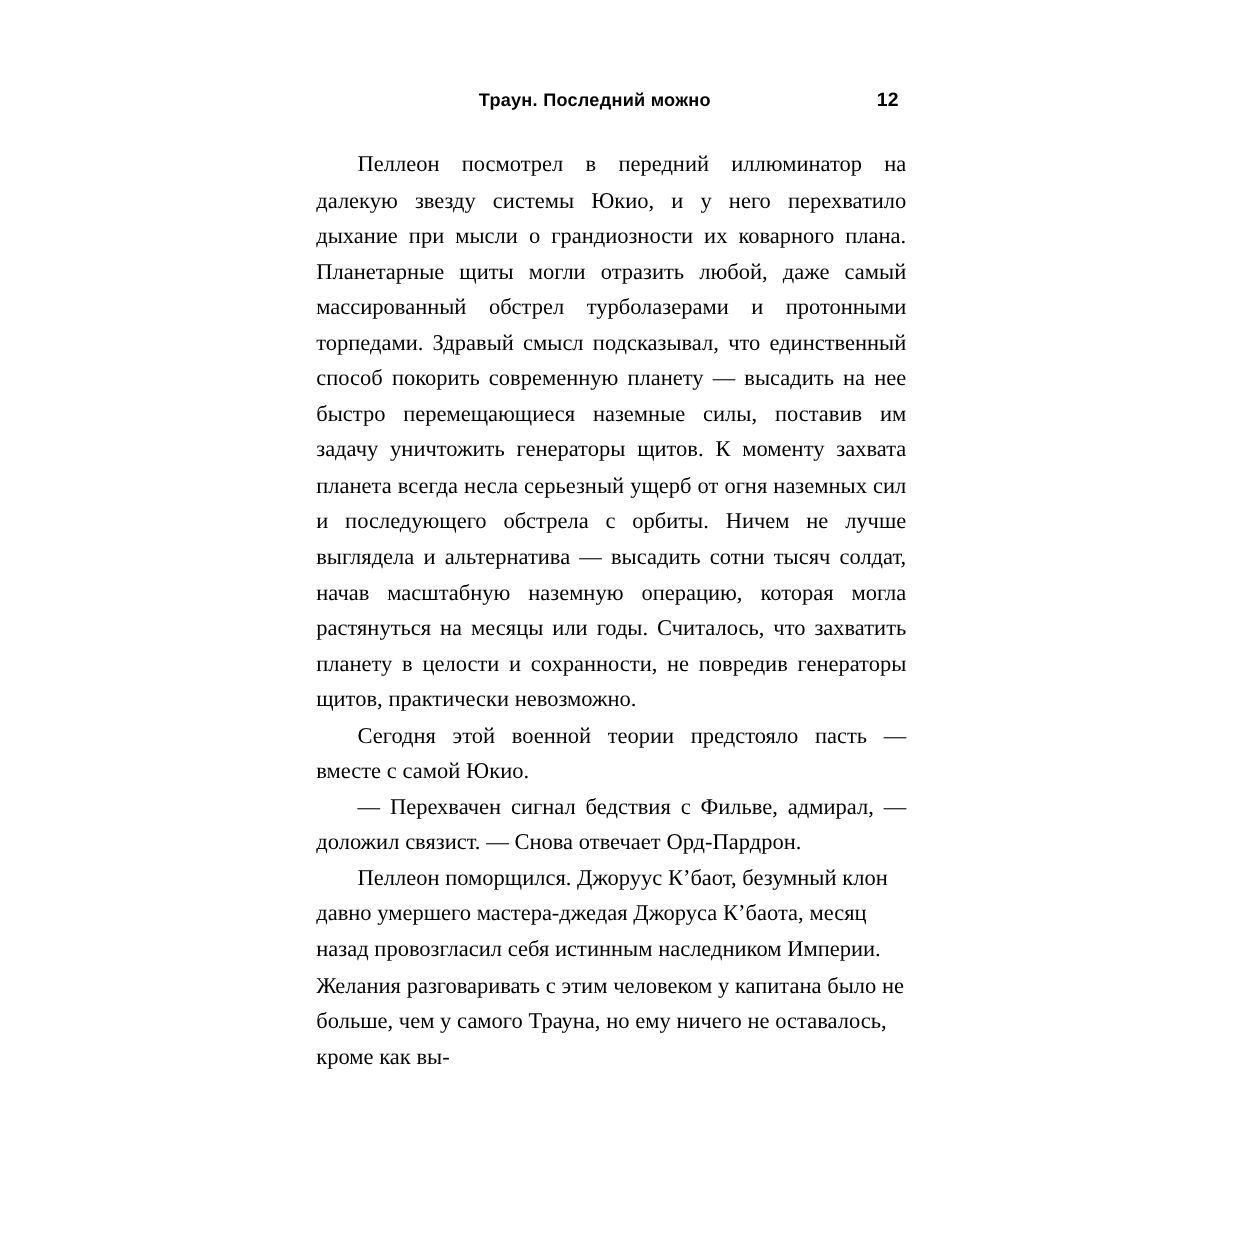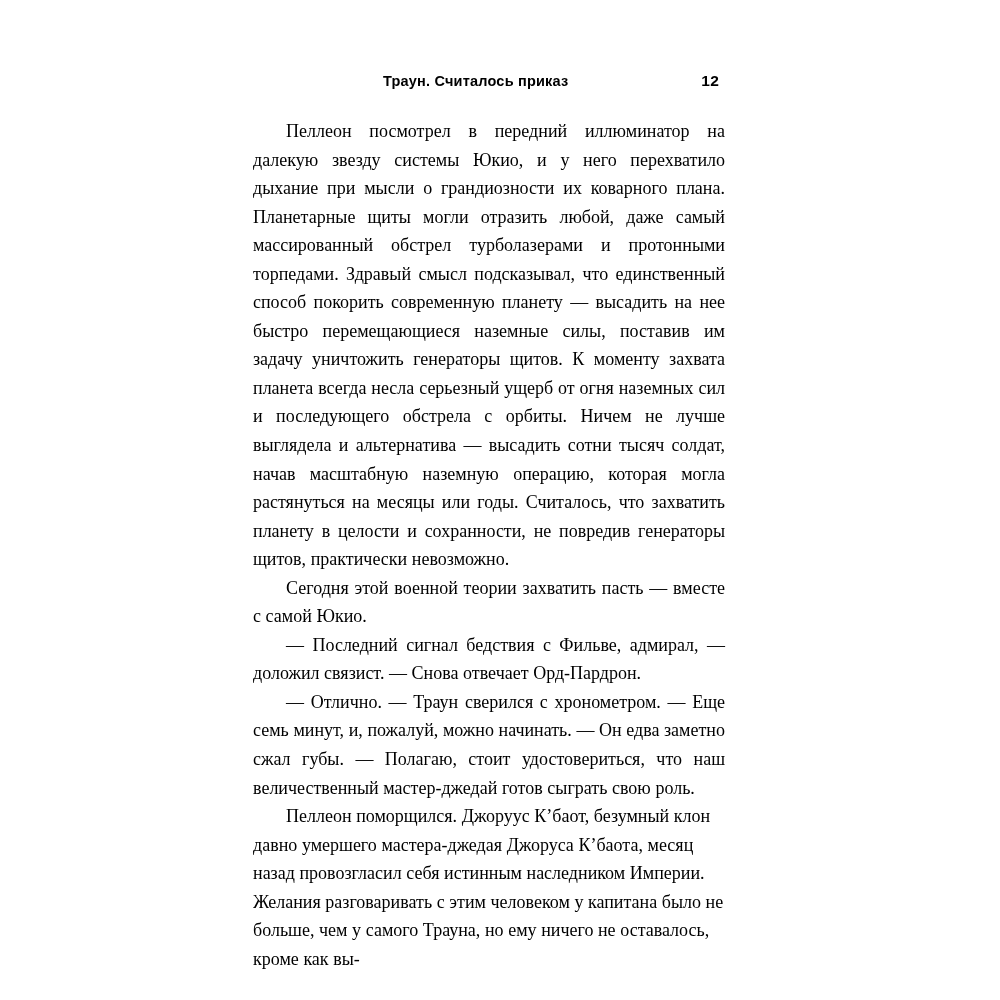--- a/index.html
+++ b/index.html
@@ -78,25 +78,24 @@
     display: inline-block;
     width: 100%;
   }
 </style>
 </head>
 <body>
 
 <div class="page">
 
   <div class="running-head">
-    <span class="head-title">Траун. Считалось приказ</span>
+    <span class="head-title">Траун. Последний можно</span>
     <span class="folio">12</span>
   </div>
 
   <div class="textblock">
     <p class="para">Пеллеон посмотрел в передний иллюминатор на далекую звезду системы Юкио, и у него перехватило дыхание при мысли о грандиозности их коварного плана. Планетарные щиты могли отразить любой, даже самый массированный обстрел турболазерами и протонными торпедами. Здравый смысл подсказывал, что единственный способ покорить современную планету — высадить на нее быстро перемещающиеся наземные силы, поставив им задачу уничтожить генераторы щитов. К моменту захвата планета всегда несла серьезный ущерб от огня наземных сил и последующего обстрела с орбиты. Ничем не лучше выглядела и альтернатива — высадить сотни тысяч солдат, начав масштабную наземную операцию, которая могла растянуться на месяцы или годы. Считалось, что захватить планету в целости и сохранности, не повредив генераторы щитов, практически невозможно.</p>
-    <p class="para">Сегодня этой военной теории захватить пасть — вместе с самой Юкио.</p>
-    <p class="para">— Последний сигнал бедствия с Фильве, адмирал, — доложил связист. — Снова отвечает Орд-Пардрон.</p>
-    <p class="para">— Отлично. — Траун сверился с хронометром. — Еще семь минут, и, пожалуй, можно начинать. — Он едва заметно сжал губы. — Полагаю, стоит удостовериться, что наш величественный мастер-джедай готов сыграть свою роль.</p>
+    <p class="para">Сегодня этой военной теории предстояло пасть — вместе с самой Юкио.</p>
+    <p class="para">— Перехвачен сигнал бедствия с Фильве, адмирал, — доложил связист. — Снова отвечает Орд-Пардрон.</p>
     <p class="para justify-all">Пеллеон поморщился. Джоруус К’баот, безумный клон давно умершего мастера-джедая Джоруса К’баота, месяц назад провозгласил себя истинным наследником Империи. Желания разговаривать с этим человеком у капитана было не больше, чем у самого Трауна, но ему ничего не оставалось, кроме как вы-</p>
   </div>
 
 </div>
 
 </body></html>

